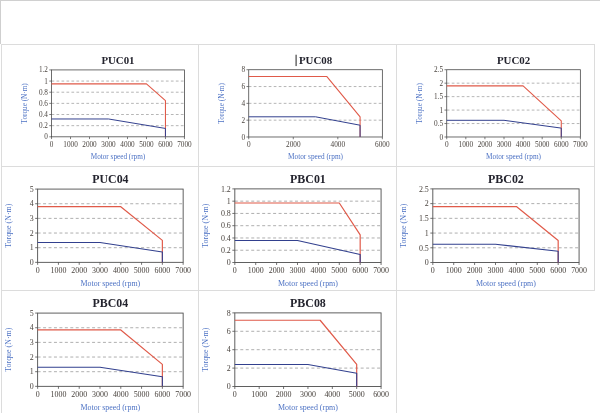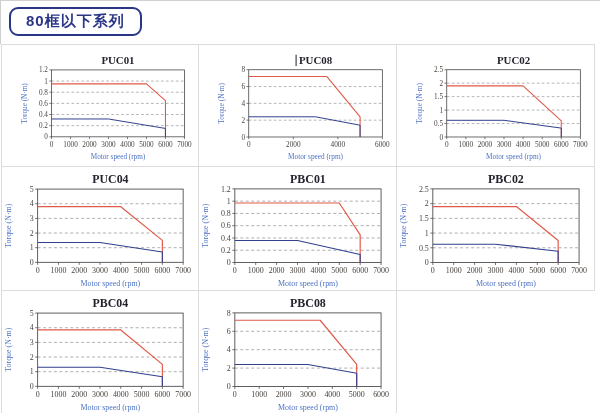--- a/index.html
+++ b/index.html
@@ -32,23 +32,20 @@
   .cell.r0{border-top:1px solid var(--cellb);padding-left:17px;}
   .cell.empty{border:none;}
   .cell svg{display:block;width:100%;height:100%;}
   .cell svg text{font-family:"Liberation Serif",serif;}
 </style>
 </head>
 <body>
 
 <div class="page">
   <div class="header">
-    <div class="series-badge">
-      <span>80框以下系列</span>
-    </div>
   </div>
   <div class="grid" id="chart-grid">
       <div class="cell c0 r0">
         <svg viewBox="0 0 198 123">
           <text x="109.5" y="16" text-anchor="middle" font-size="12" font-weight="bold" fill="#24242e">PUC01</text>
           <line x1="36" x2="183" y1="83.66666666666667" y2="83.66666666666667" stroke="#9a9a9a" stroke-width="0.8" stroke-dasharray="3,2.5"></line>
           <line x1="36" x2="183" y1="71.33333333333333" y2="71.33333333333333" stroke="#9a9a9a" stroke-width="0.8" stroke-dasharray="3,2.5"></line>
           <line x1="36" x2="183" y1="59" y2="59" stroke="#9a9a9a" stroke-width="0.8" stroke-dasharray="3,2.5"></line>
           <line x1="36" x2="183" y1="46.666666666666664" y2="46.666666666666664" stroke="#9a9a9a" stroke-width="0.8" stroke-dasharray="3,2.5"></line>
           <line x1="36" x2="183" y1="34.33333333333333" y2="34.33333333333333" stroke="#9a9a9a" stroke-width="0.8" stroke-dasharray="3,2.5"></line>

